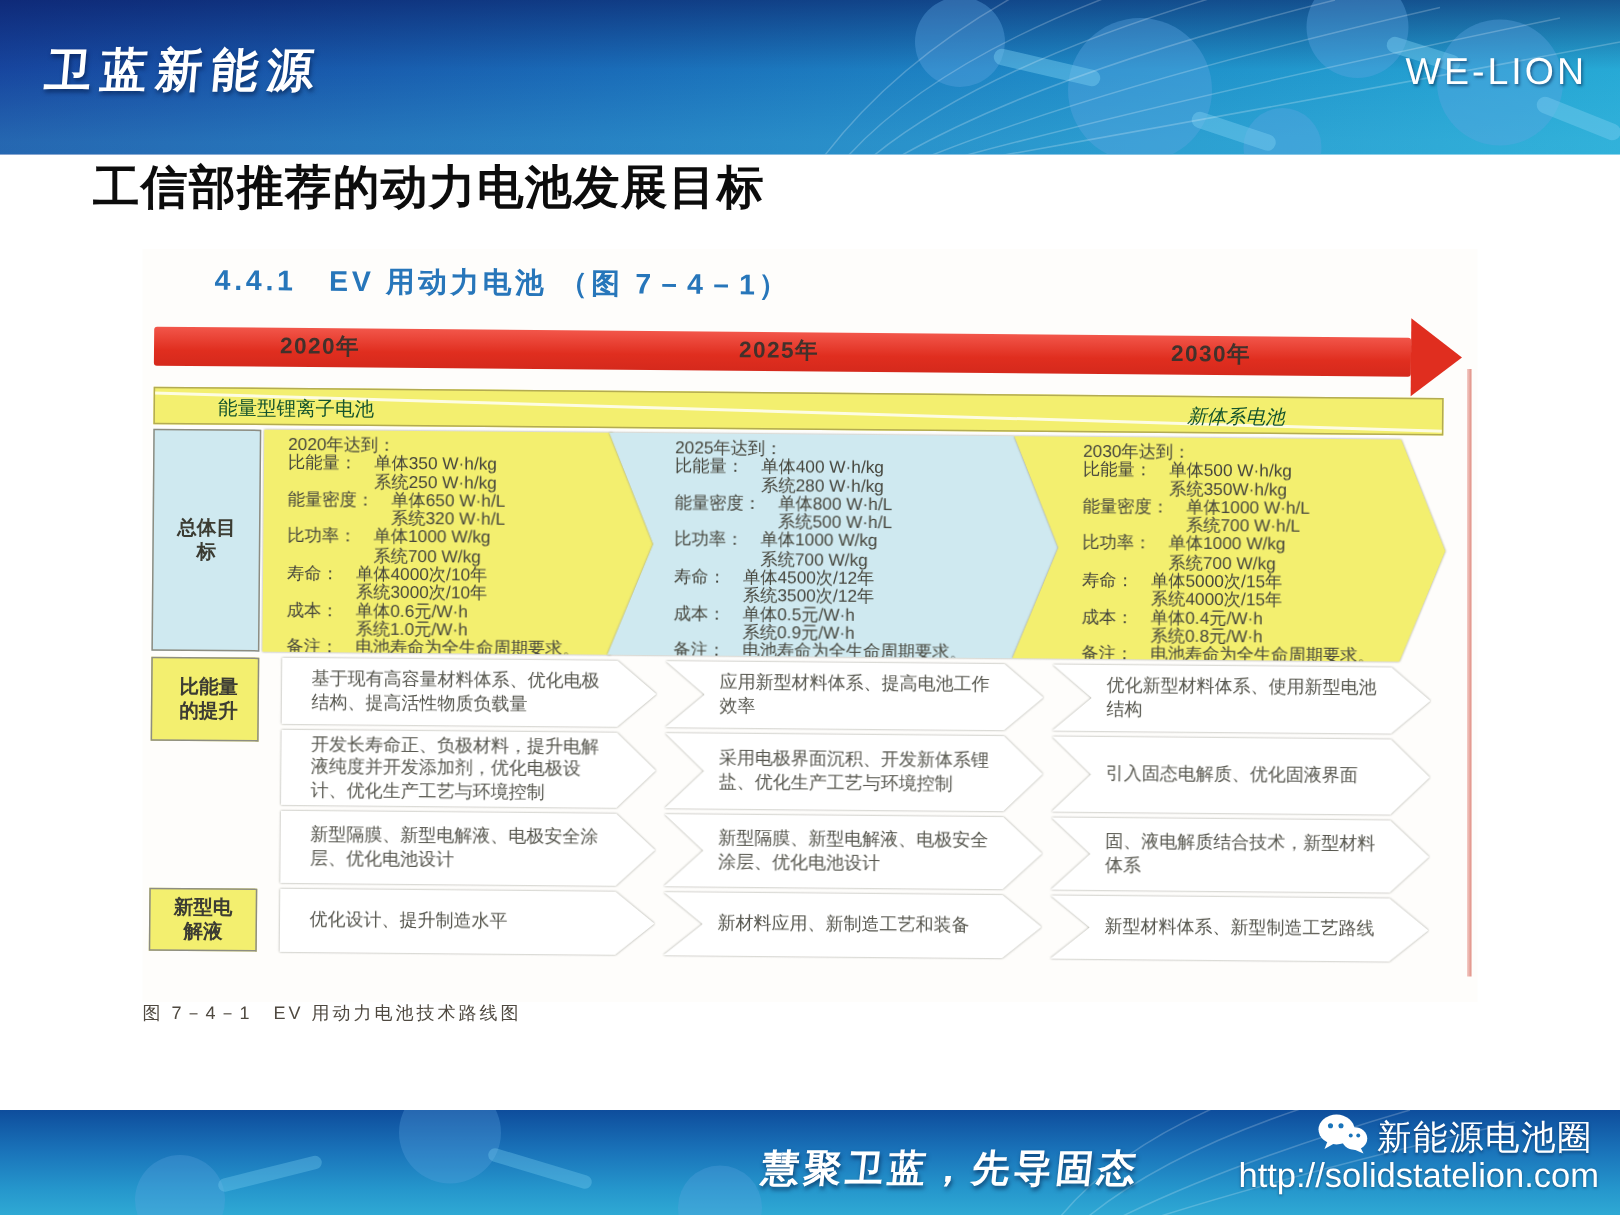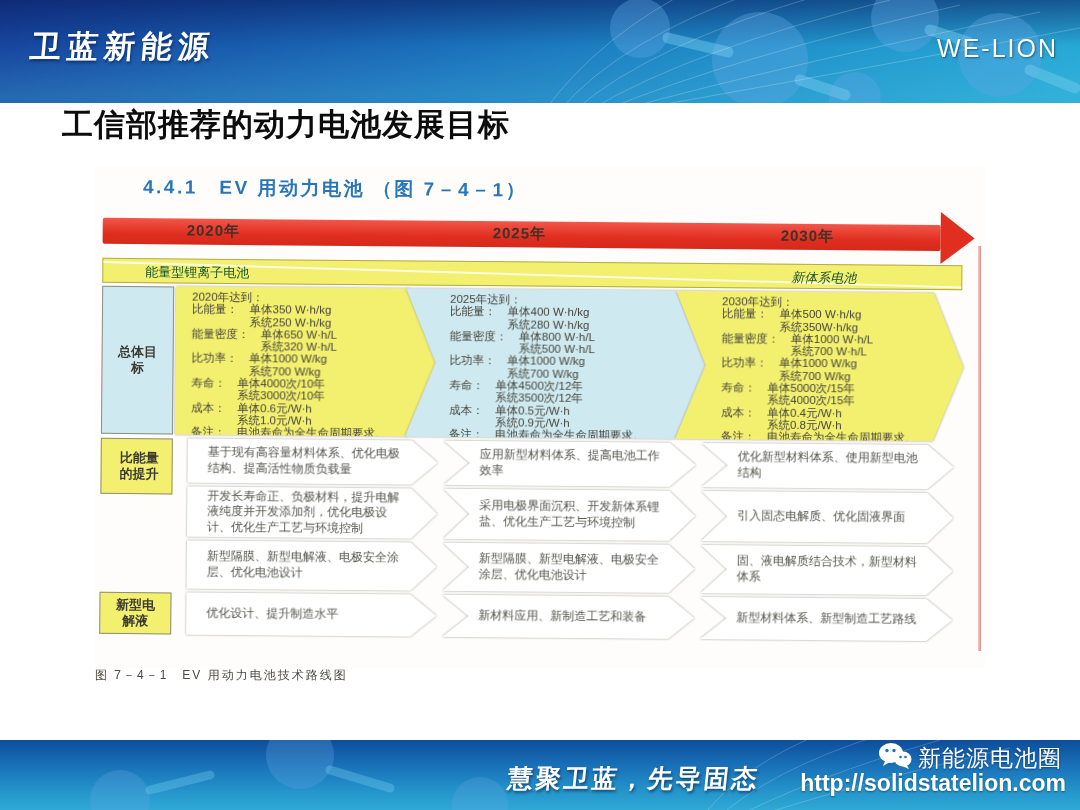--- a/index.html
+++ b/index.html
@@ -72,21 +72,21 @@
   .source{position:absolute;left:0;top:684px;width:1080px;text-align:center;font-size:25px;color:#000;}
 
   
   .footer{position:absolute;left:0;top:740px;width:1080px;height:70px;
     background:linear-gradient(to bottom,#0e4d9c 0%,#1a74ba 40%,#2596cc 75%,#2fa9d4 100%);overflow:hidden;}
   .ftr-svg{position:absolute;inset:0;}
   .slogan{position:absolute;left:508px;top:22px;color:#fff;font-size:25px;font-weight:bold;letter-spacing:3px;
     transform:skewX(-6deg);text-shadow:1px 2px 3px rgba(0,20,60,.6);}
   .wechat{position:absolute;right:18px;top:2px;display:flex;align-items:center;gap:6px;}
   .wc-name{color:#fff;font-size:23px;letter-spacing:1px;text-shadow:0 1px 2px rgba(0,20,60,.5);}
-  .url{position:absolute;right:14px;top:30px;color:#fff;font-size:23px;font-weight:bold;
+  .url{position:absolute;right:14px;top:30px;color:#fff;font-size:23px;font-weight:normal;
     text-shadow:0 1px 2px rgba(0,20,60,.5);cursor:pointer;}
 </style>
 </head>
 <body>
 
 <div class="page">
 
   <div class="header">
     <svg class="hdr-svg" width="1080" height="103" viewBox="0 0 1080 103">
       <g fill="rgba(95,165,225,0.38)">

